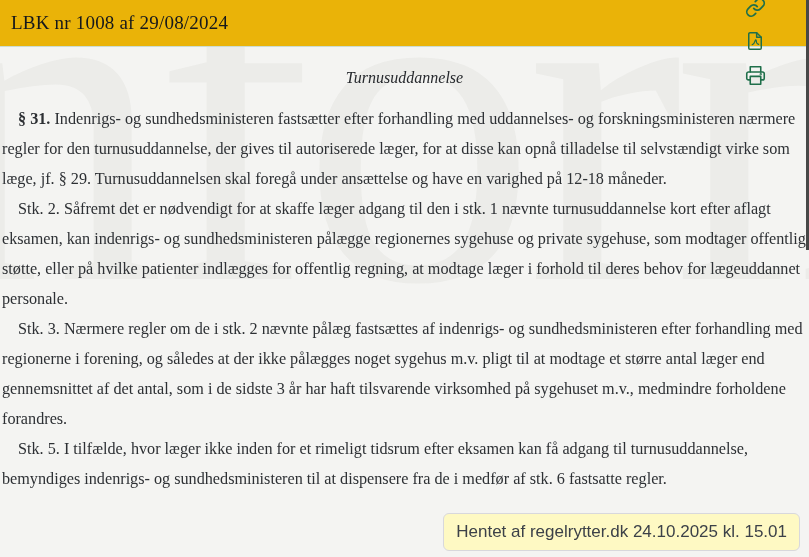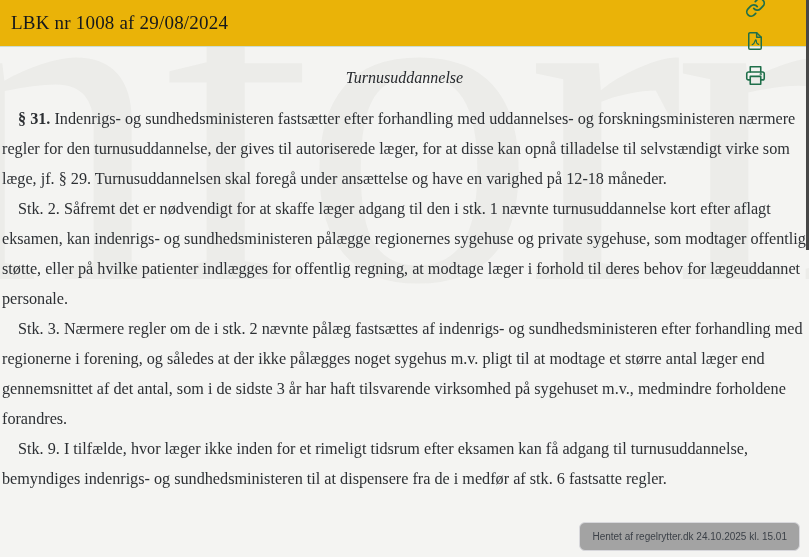--- a/index.html
+++ b/index.html
@@ -107,26 +107,26 @@
     text-indent: 16px;
   }
   .plabel.bold { font-weight: bold; font-style: normal; }
   .plabel.italic { }
 
   
   .stamp {
     position: absolute;
     right: 9px; bottom: 6px;
     z-index: 3;
-    background: #a3a3a3;
+    background: #fef9c3;
     border: 1px solid #d8d8dc;
     border-radius: 6px;
     padding: 8px 12px;
     font-family: "Liberation Sans", "DejaVu Sans", sans-serif;
-    font-size: 10px;
+    font-size: 17px;
     color: #3c4148;
     white-space: nowrap;
   }
 
   
   .scroll-thumb {
     position: absolute;
     top: 0; right: 0;
     width: 3px; height: 250px;
     background: #474747;
@@ -174,21 +174,21 @@
       </span>
     </div>
   </header>
 
   <main class="doc">
     <div class="section-title">Turnusuddannelse</div>
     <div id="paragraphs">
         <p><span class="plabel bold">§ 31. </span><span>Indenrigs- og sundhedsministeren fastsætter efter forhandling med uddannelses- og forskningsministeren nærmere regler for den turnusuddannelse, der gives til autoriserede læger, for at disse kan opnå tilladelse til selvstændigt virke som læge, jf. § 29. Turnusuddannelsen skal foregå under ansættelse og have en varighed på 12-18 måneder.</span></p>
         <p><span class="plabel italic">Stk. 2. </span><span>Såfremt det er nødvendigt for at skaffe læger adgang til den i stk. 1 nævnte turnusuddannelse kort efter aflagt eksamen, kan indenrigs- og sundhedsministeren pålægge regionernes sygehuse og private sygehuse, som modtager offentlig støtte, eller på hvilke patienter indlægges for offentlig regning, at modtage læger i forhold til deres behov for lægeuddannet personale.</span></p>
         <p><span class="plabel italic">Stk. 3. </span><span>Nærmere regler om de i stk. 2 nævnte pålæg fastsættes af indenrigs- og sundhedsministeren efter forhandling med regionerne i forening, og således at der ikke pålægges noget sygehus m.v. pligt til at modtage et større antal læger end gennemsnittet af det antal, som i de sidste 3 år har haft tilsvarende virksomhed på sygehuset m.v., medmindre forholdene forandres.</span></p>
-        <p><span class="plabel italic">Stk. 9. </span><span>I tilfælde, hvor læger ikke inden for et rimeligt tidsrum efter eksamen kan få adgang til turnusuddannelse, bemyndiges indenrigs- og sundhedsministeren til at dispensere fra de i medfør af stk. 6 fastsatte regler.</span></p>
+        <p><span class="plabel italic">Stk. 5. </span><span>I tilfælde, hvor læger ikke inden for et rimeligt tidsrum efter eksamen kan få adgang til turnusuddannelse, bemyndiges indenrigs- og sundhedsministeren til at dispensere fra de i medfør af stk. 6 fastsatte regler.</span></p>
       </div>
   </main>
 
   <div class="stamp">Hentet af regelrytter.dk 24.10.2025 kl. 15.01</div>
 
   <div class="scroll-thumb"></div>
 
 </div>
 
 </body></html>

